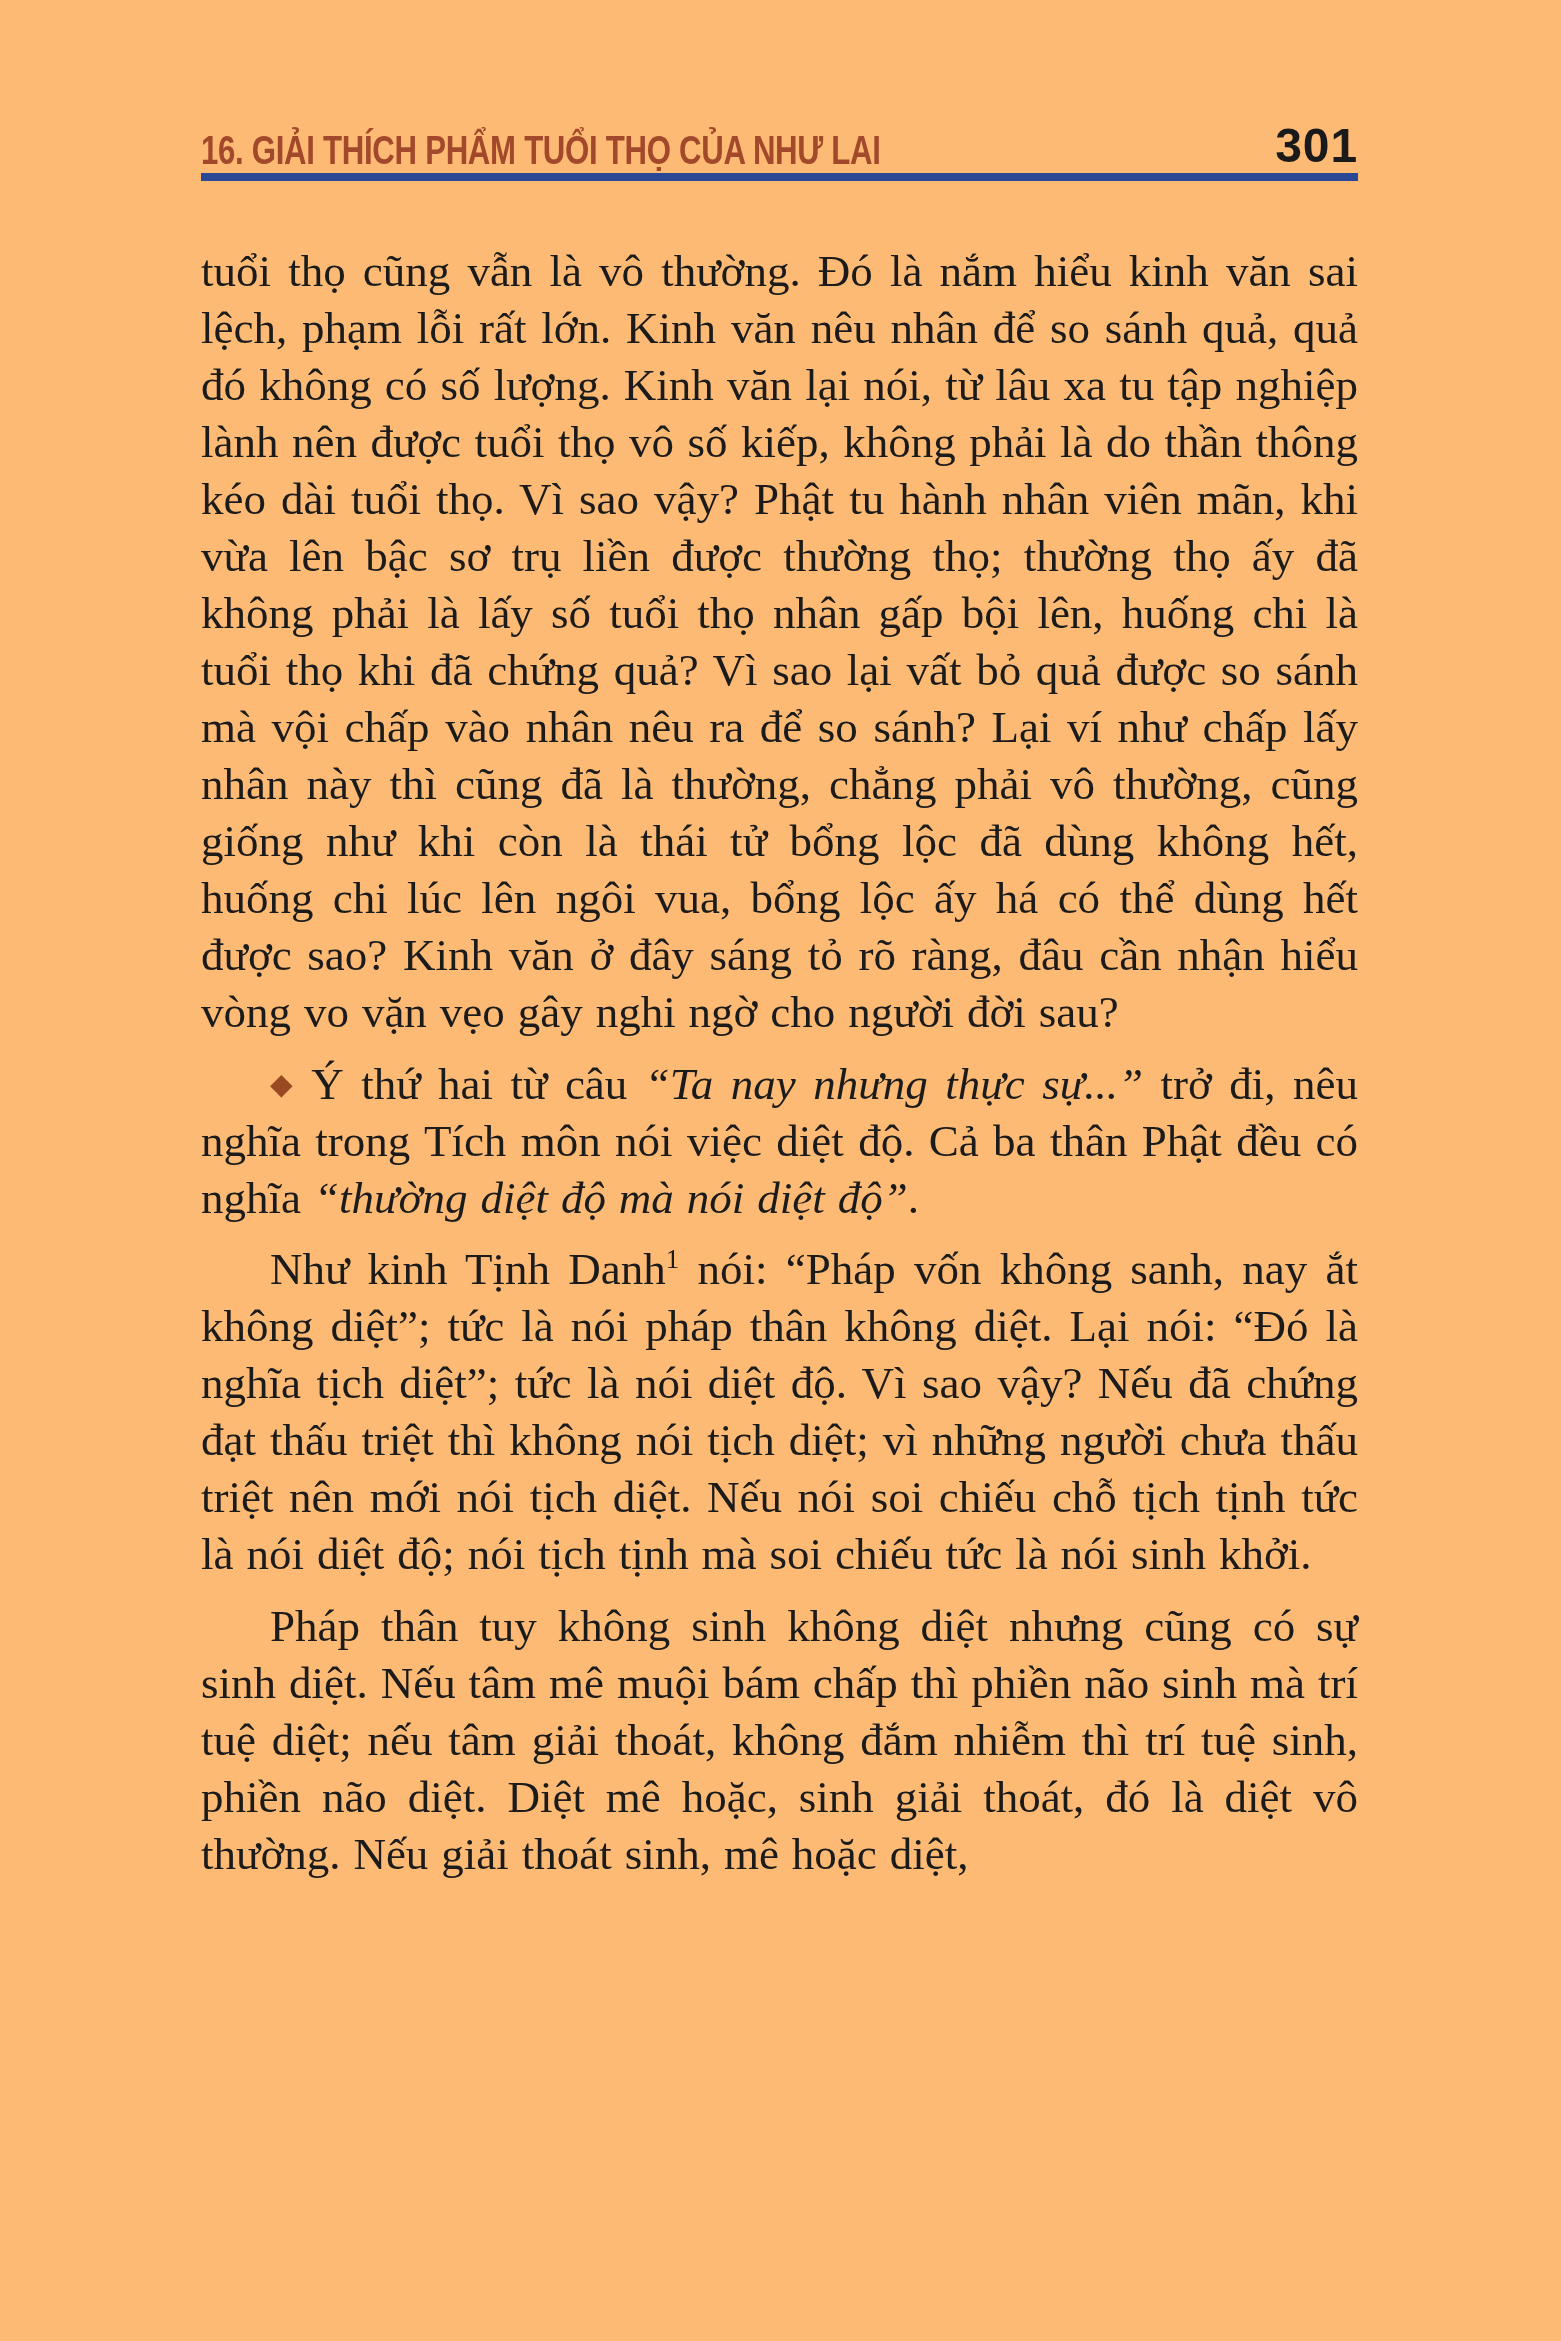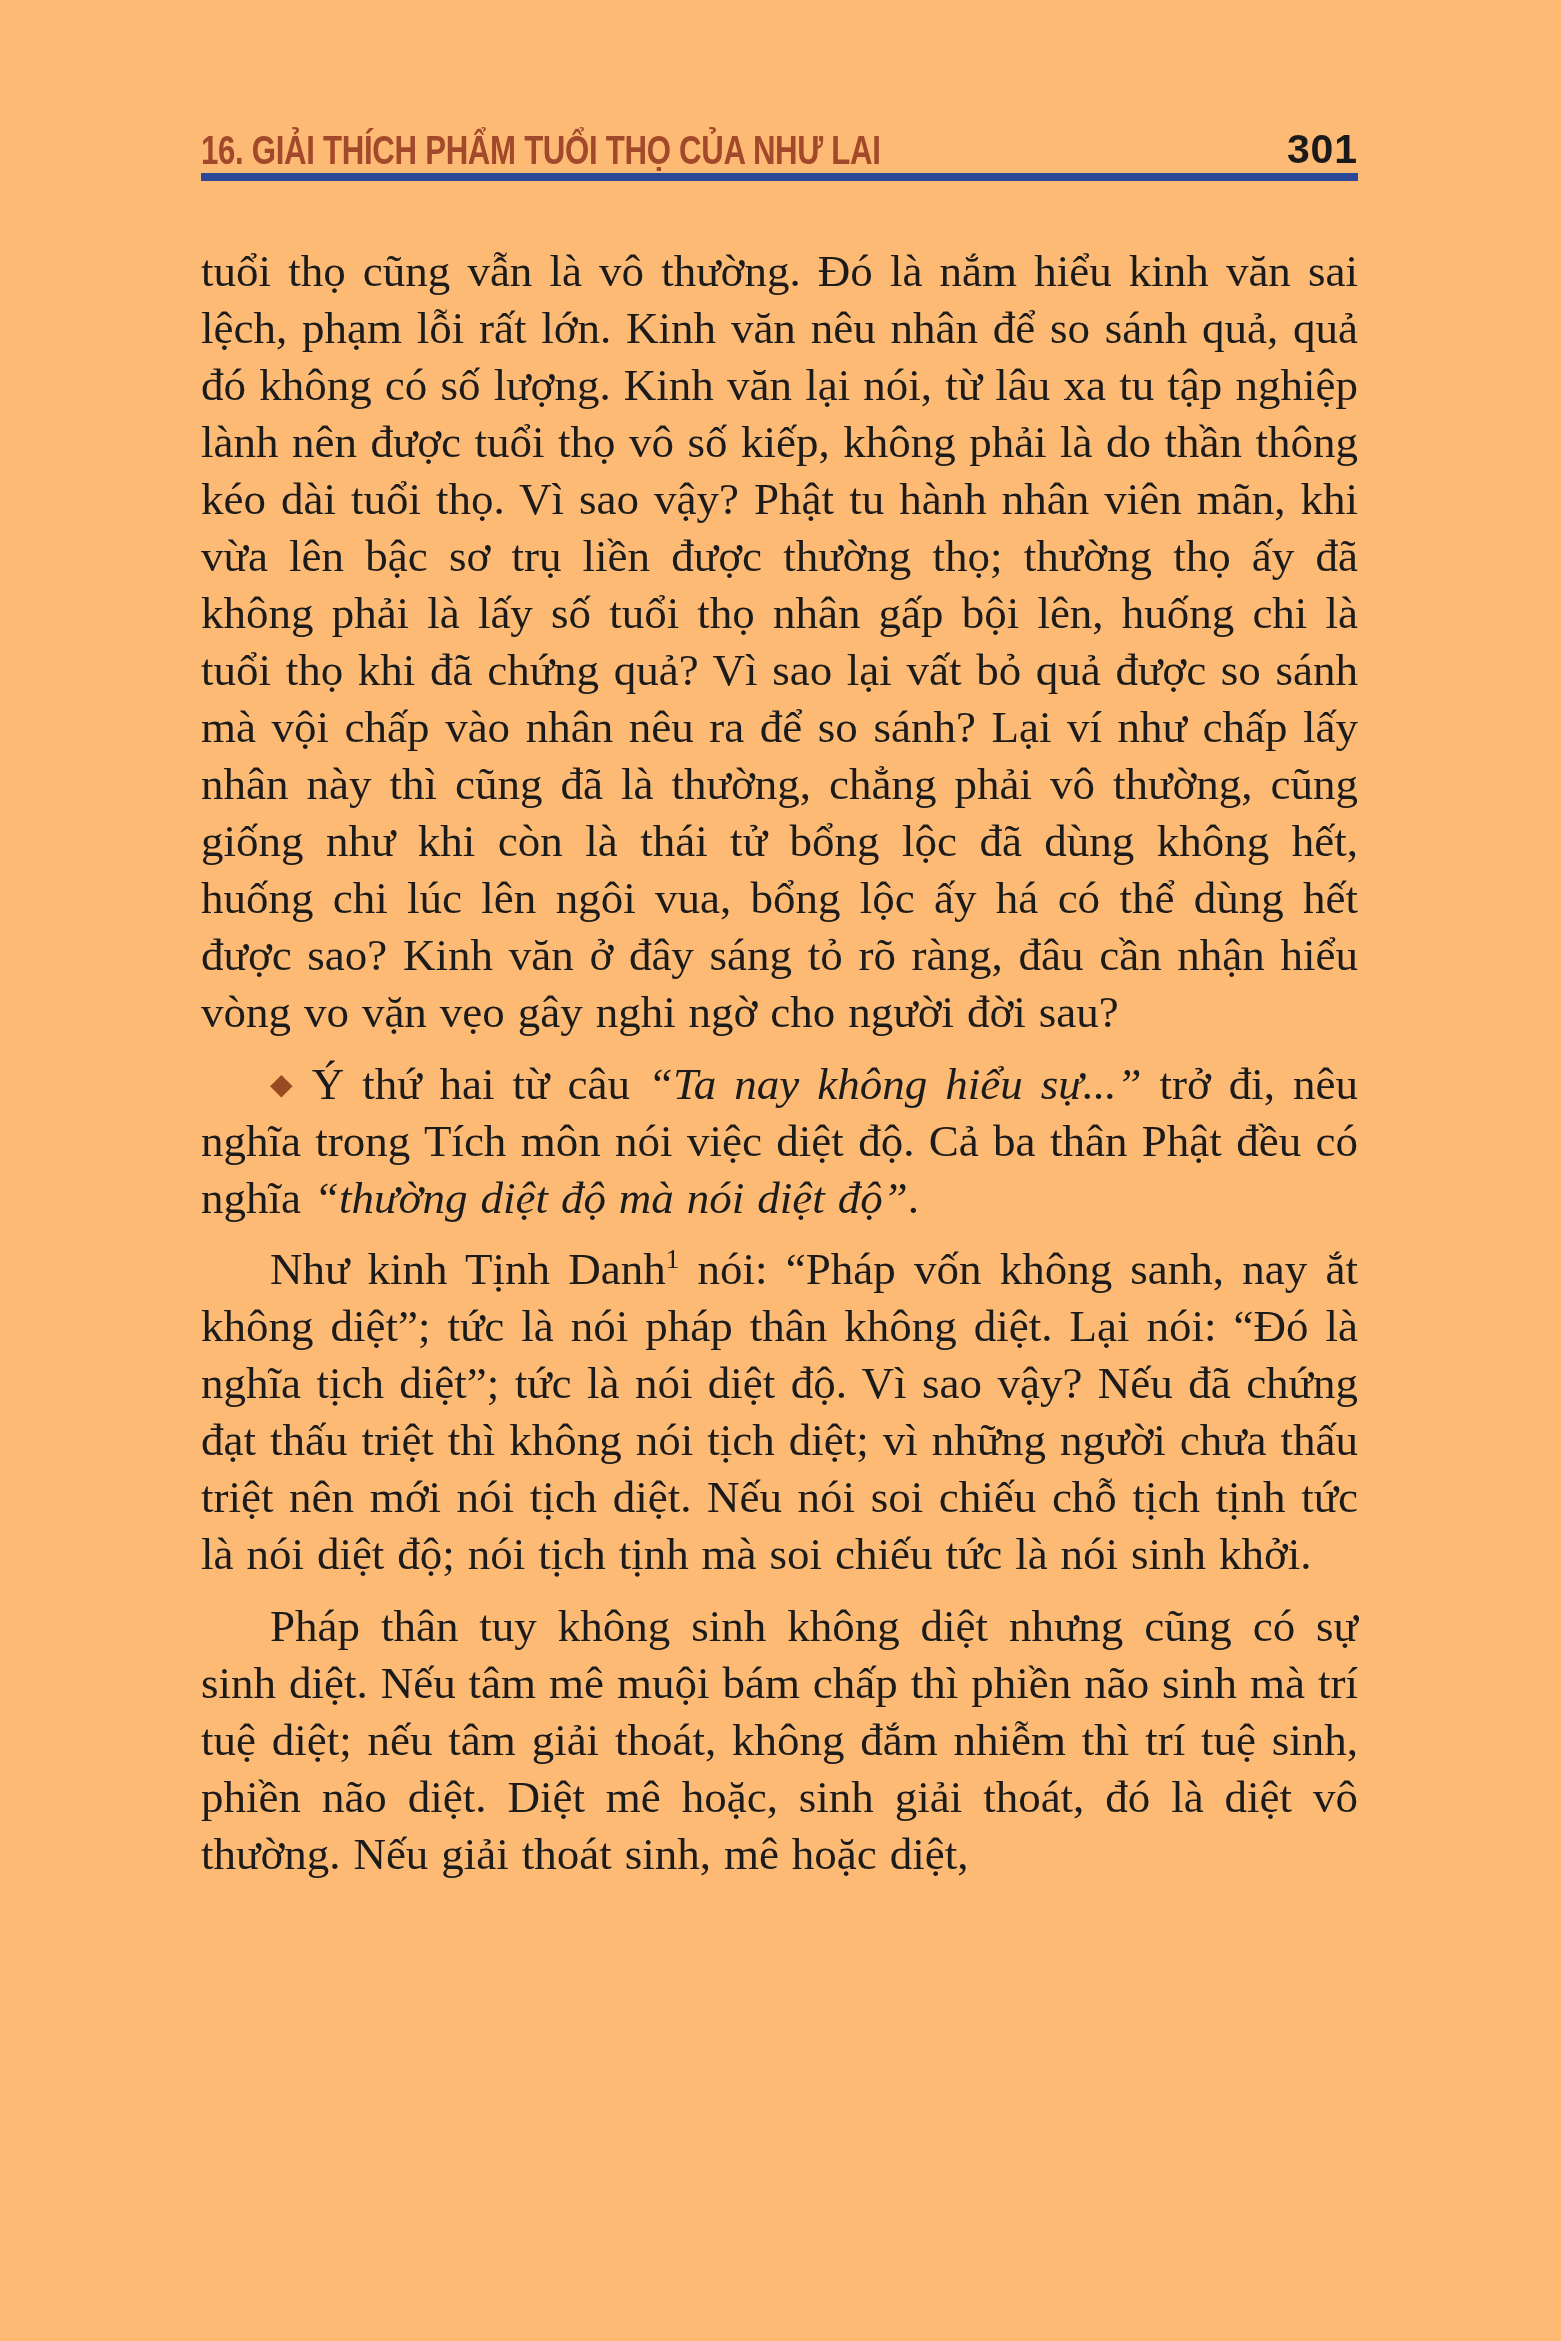--- a/index.html
+++ b/index.html
@@ -37,21 +37,21 @@
     letter-spacing: -0.4px;
     color: var(--header-text, #A3492B);
     transform: scaleX(0.78);
     transform-origin: left bottom;
     white-space: nowrap;
     line-height: 1;
   }
   .page-number {
     font-family: "Liberation Sans", sans-serif;
     font-weight: bold;
-    font-size: 41px;
+    font-size: 48px;
     color: var(--page-number, #1A1A1A);
     line-height: 1;
     letter-spacing: 0.9px;
   }
   .head-rule {
     position: absolute;
     left: 201px;
     width: 1157px;
     top: 173px;
     height: 7.8px;
@@ -127,20 +127,20 @@
 
   <div class="running-head">
     <div class="chapter-title">16. GIẢI THÍCH PHẨM TUỔI THỌ CỦA NHƯ LAI</div>
     <div class="page-number">301</div>
   </div>
 
   <div class="head-rule"></div>
 
   <div class="body-text" id="body-text">
       <p class="para"><span>tuổi thọ cũng vẫn là vô thường. Đó là nắm hiểu kinh văn sai lệch, phạm lỗi rất lớn. Kinh văn nêu nhân để so sánh quả, quả đó không có số lượng. Kinh văn lại nói, từ lâu xa tu tập nghiệp lành nên được tuổi thọ vô số kiếp, không phải là do thần thông kéo dài tuổi thọ. Vì sao vậy? Phật tu hành nhân viên mãn, khi vừa lên bậc sơ trụ liền được thường thọ; thường thọ ấy đã không phải là lấy số tuổi thọ nhân gấp bội lên, huống chi là tuổi thọ khi đã chứng quả? Vì sao lại vất bỏ quả được so sánh mà vội chấp vào nhân nêu ra để so sánh? Lại ví như chấp lấy nhân này thì cũng đã là thường, chẳng phải vô thường, cũng giống như khi còn là thái tử bổng lộc đã dùng không hết, huống chi lúc lên ngôi vua, bổng lộc ấy há có thể dùng hết được sao? Kinh văn ở đây sáng tỏ rõ ràng, đâu cần nhận hiểu vòng vo vặn vẹo gây nghi ngờ cho người đời sau?</span></p>
-      <p class="para indent"><span class="bullet">◆</span><span>Ý thứ hai từ câu </span><span class="it">“Ta nay không hiểu sự...”</span><span> trở đi, nêu nghĩa trong Tích môn nói việc diệt độ. Cả ba thân Phật đều có nghĩa </span><span class="it">“thường diệt độ mà nói diệt độ”</span><span>.</span></p>
+      <p class="para indent"><span class="bullet">◆</span><span>Ý thứ hai từ câu </span><span class="it">“Ta nay nhưng thực sự...”</span><span> trở đi, nêu nghĩa trong Tích môn nói việc diệt độ. Cả ba thân Phật đều có nghĩa </span><span class="it">“thường diệt độ mà nói diệt độ”</span><span>.</span></p>
       <p class="para indent"><span>Như kinh Tịnh Danh</span><sup>1</sup><span> nói: “Pháp vốn không sanh, nay ắt không diệt”; tức là nói pháp thân không diệt. Lại nói: “Đó là nghĩa tịch diệt”; tức là nói diệt độ. Vì sao vậy? Nếu đã chứng đạt thấu triệt thì không nói tịch diệt; vì những người chưa thấu triệt nên mới nói tịch diệt. Nếu nói soi chiếu chỗ tịch tịnh tức là nói diệt độ; nói tịch tịnh mà soi chiếu tức là nói sinh khởi.</span></p>
       <p class="para indent"><span>Pháp thân tuy không sinh không diệt nhưng cũng có sự sinh diệt. Nếu tâm mê muội bám chấp thì phiền não sinh mà trí tuệ diệt; nếu tâm giải thoát, không đắm nhiễm thì trí tuệ sinh, phiền não diệt. Diệt mê hoặc, sinh giải thoát, đó là diệt vô thường. Nếu giải thoát sinh, mê hoặc diệt,</span></p>
     </div>
 
 
 </div>
 
 
 </body></html>

